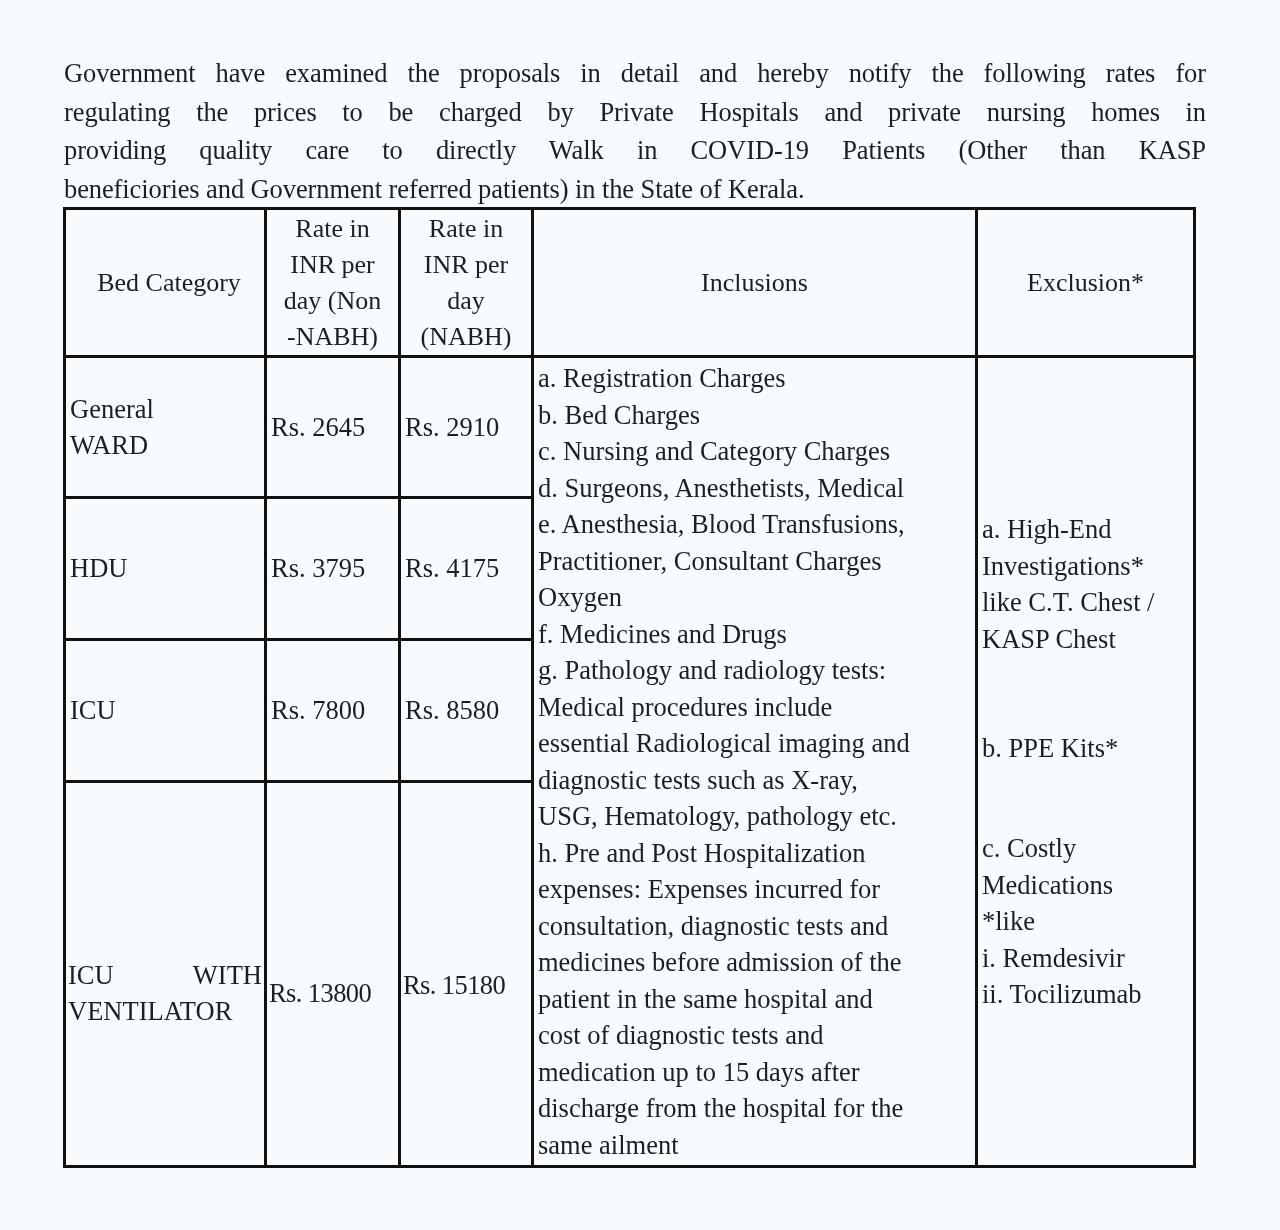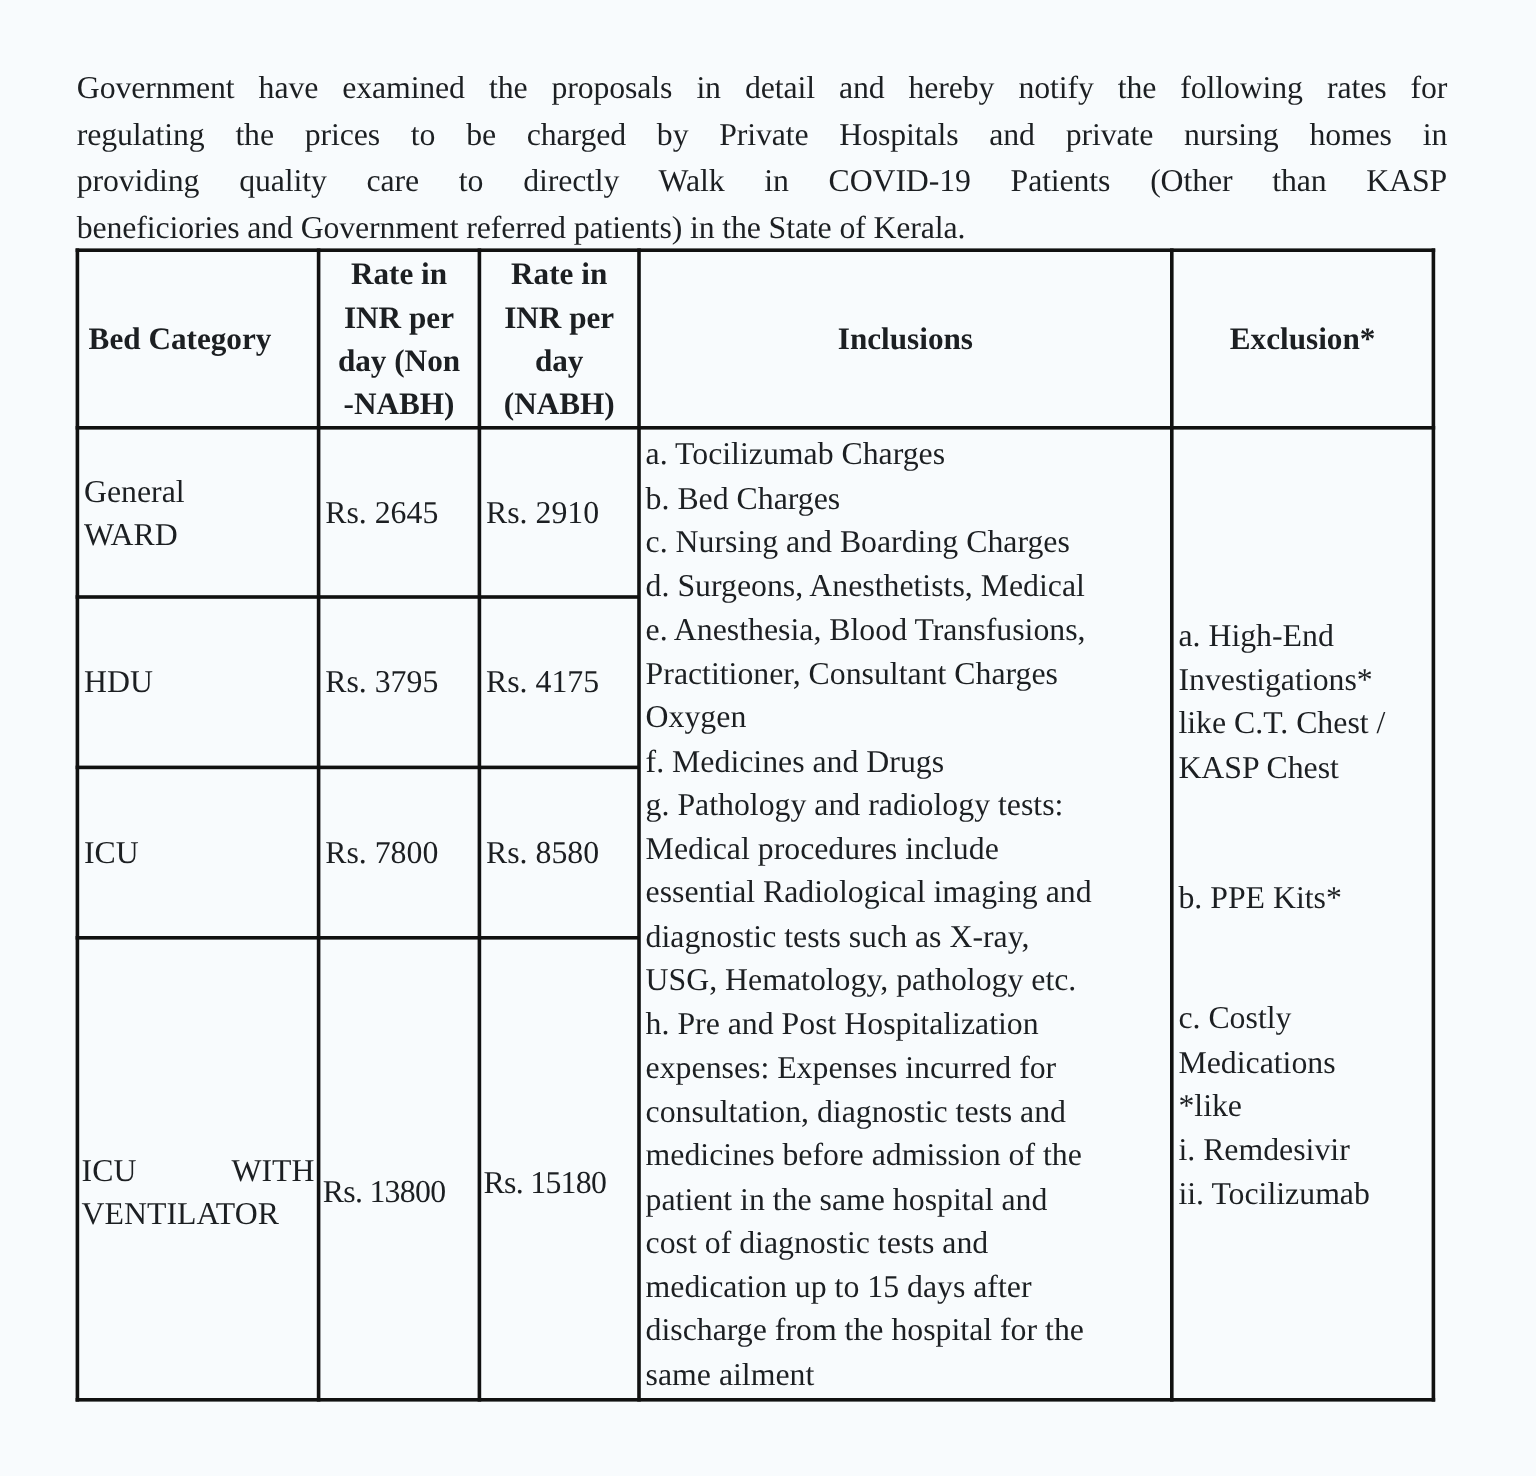--- a/index.html
+++ b/index.html
@@ -19,21 +19,21 @@
   .intro .line { display: block; text-align: justify; text-align-last: justify; white-space: nowrap; }
   .intro .line.last { text-align-last: left; }
 
   .tbl { position: absolute; left: 0; top: 0; width: 1280px; height: 1230px; pointer-events: none; }
   .hl, .vl { position: absolute; background: #111; }
   .hl { height: 3px; }
   .vl { width: 3px; }
 
   .cell { position: absolute; box-sizing: border-box; }
   .hdr {
-    font-weight: bold; font-size: 26px; line-height: 36px;
+    font-weight: normal; font-size: 26px; line-height: 36px;
     display: flex; align-items: center; justify-content: center; text-align: center;
   }
   .hdr .t { display: block; }
   .txt { font-size: 26.5px; line-height: 36.5px; }
   .cat { display: flex; align-items: center; padding-left: 4px; }
   .rate { display: flex; align-items: center; padding-left: 4px; white-space: nowrap; }
   .incl { padding-left: 4px; padding-top: 2px; }
   .incl .l, .excl .l { display: block; white-space: nowrap; }
   .excl { padding-left: 4px; }
   .vent { width: 194px; }
@@ -60,21 +60,21 @@
   <div class="hl" style="left:63px; top:780px; width:470px;"></div>
 
   <div class="vl" style="left:63px; top:207px; height:961px;"></div>
   <div class="vl" style="left:264px; top:207px; height:961px;"></div>
   <div class="vl" style="left:398px; top:207px; height:961px;"></div>
   <div class="vl" style="left:531px; top:207px; height:961px;"></div>
   <div class="vl" style="left:975px; top:207px; height:961px;"></div>
   <div class="vl" style="left:1193px; top:207px; height:961px;"></div>
 </div>
 
-<div class="cell hdr" style="left:51px; top:210px; width:198px; height:145px;">
+<div class="cell hdr" style="left:70px; top:210px; width:198px; height:145px;">
   <span class="t">Bed Category</span>
 </div>
 <div class="cell hdr" style="left:267px; top:210px; width:131px; height:145px;">
   <div>
     <span class="t">Rate in</span>
     <span class="t">INR per</span>
     <span class="t">day (Non</span>
     <span class="t">-NABH)</span>
   </div>
 </div>
@@ -120,23 +120,23 @@
       <span>ICU</span>
       <span>WITH</span>
     </div>
     <span style="display:block">VENTILATOR</span>
   </div>
 </div>
 <div class="cell txt rate" style="left:267px; top:783px; width:131px; height:382px; padding-left:2px; padding-top:38px; letter-spacing:-0.6px;">Rs. 13800</div>
 <div class="cell txt rate" style="left:401px; top:744px; width:130px; height:444px; padding-left:2px; padding-top:38px; letter-spacing:-0.6px;">Rs. 15180</div>
 
 <div class="cell txt incl" style="left:534px; top:358px; width:441px; height:807px;">
-  <span class="l">a. Tocilizumab Charges</span>
+  <span class="l">a. Registration Charges</span>
   <span class="l">b. Bed Charges</span>
-  <span class="l">c. Nursing and Boarding Charges</span>
+  <span class="l">c. Nursing and Category Charges</span>
   <span class="l">d. Surgeons, Anesthetists, Medical</span>
   <span class="l">e. Anesthesia, Blood Transfusions,</span>
   <span class="l">Practitioner, Consultant Charges</span>
   <span class="l">Oxygen</span>
   <span class="l">f. Medicines and Drugs</span>
   <span class="l">g. Pathology and radiology tests:</span>
   <span class="l">Medical procedures include</span>
   <span class="l">essential Radiological imaging and</span>
   <span class="l">diagnostic tests such as X-ray,</span>
   <span class="l">USG, Hematology, pathology etc.</span>

